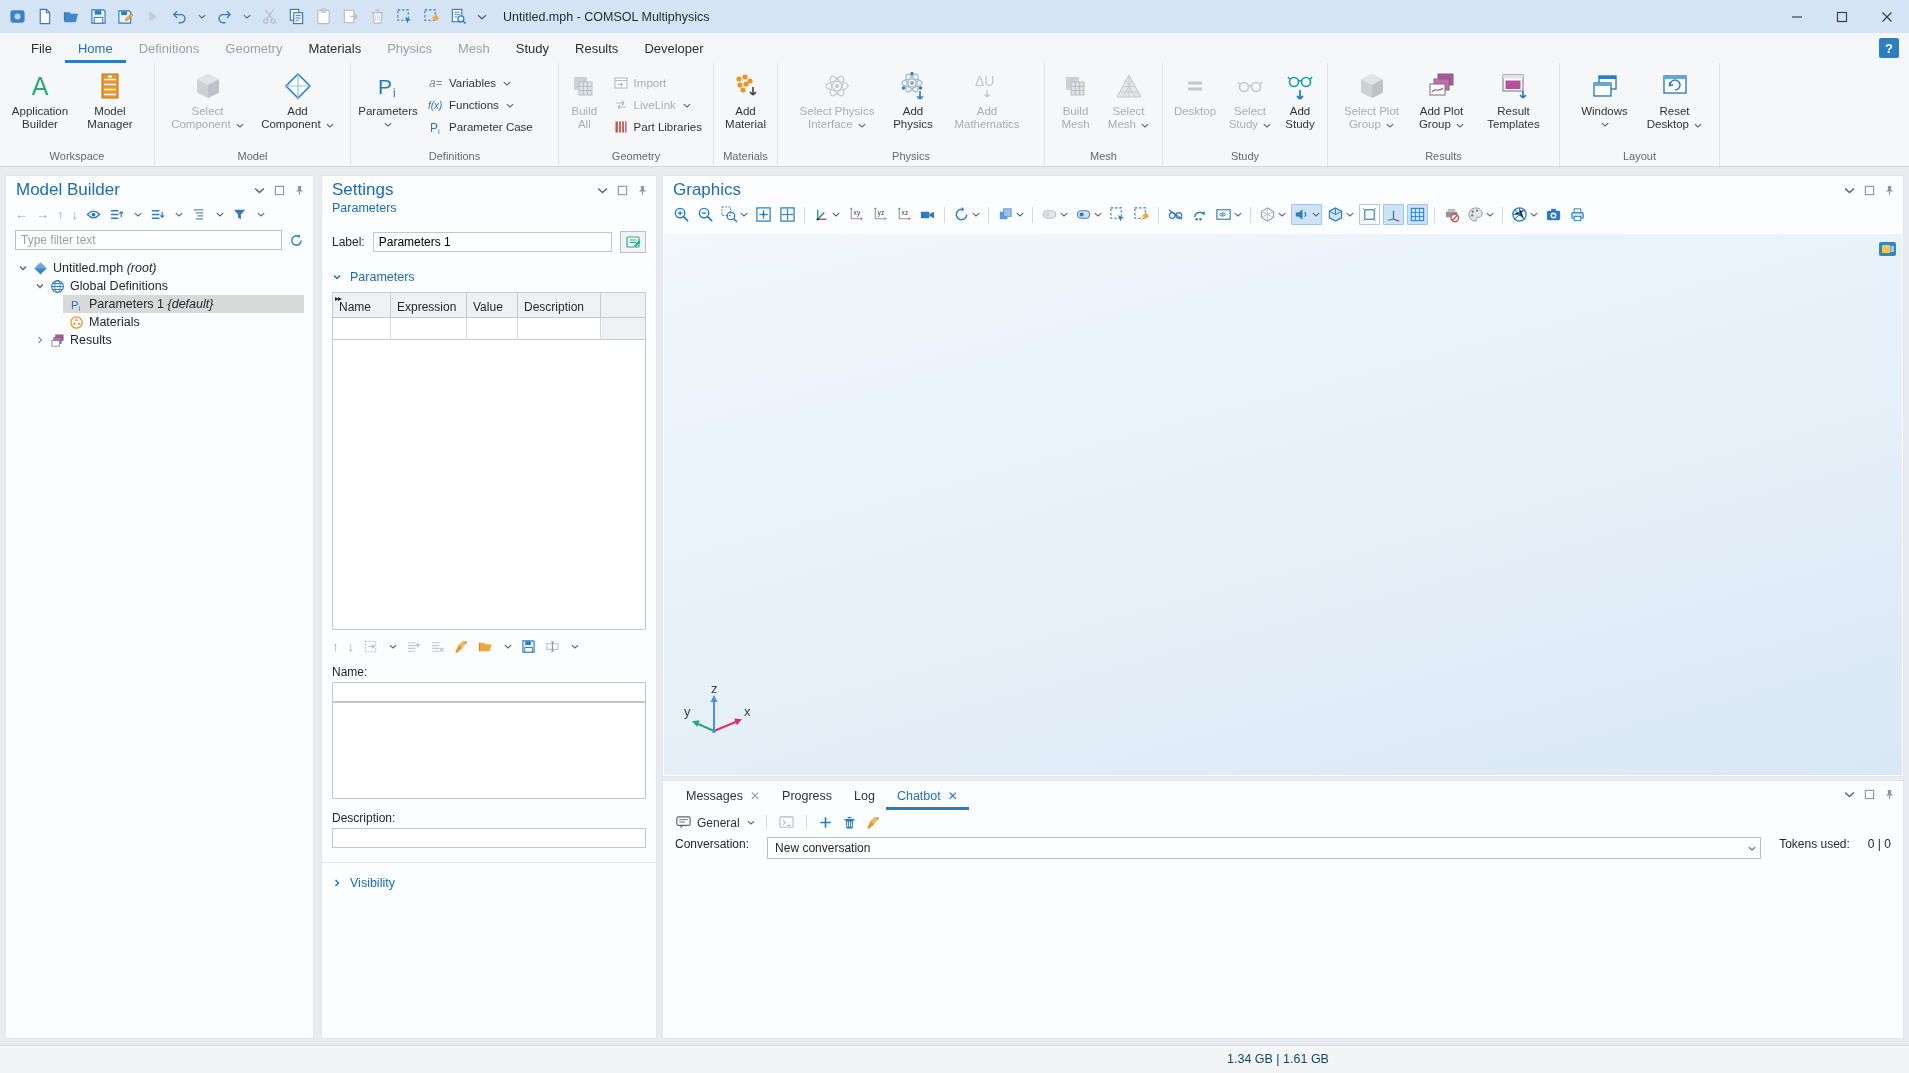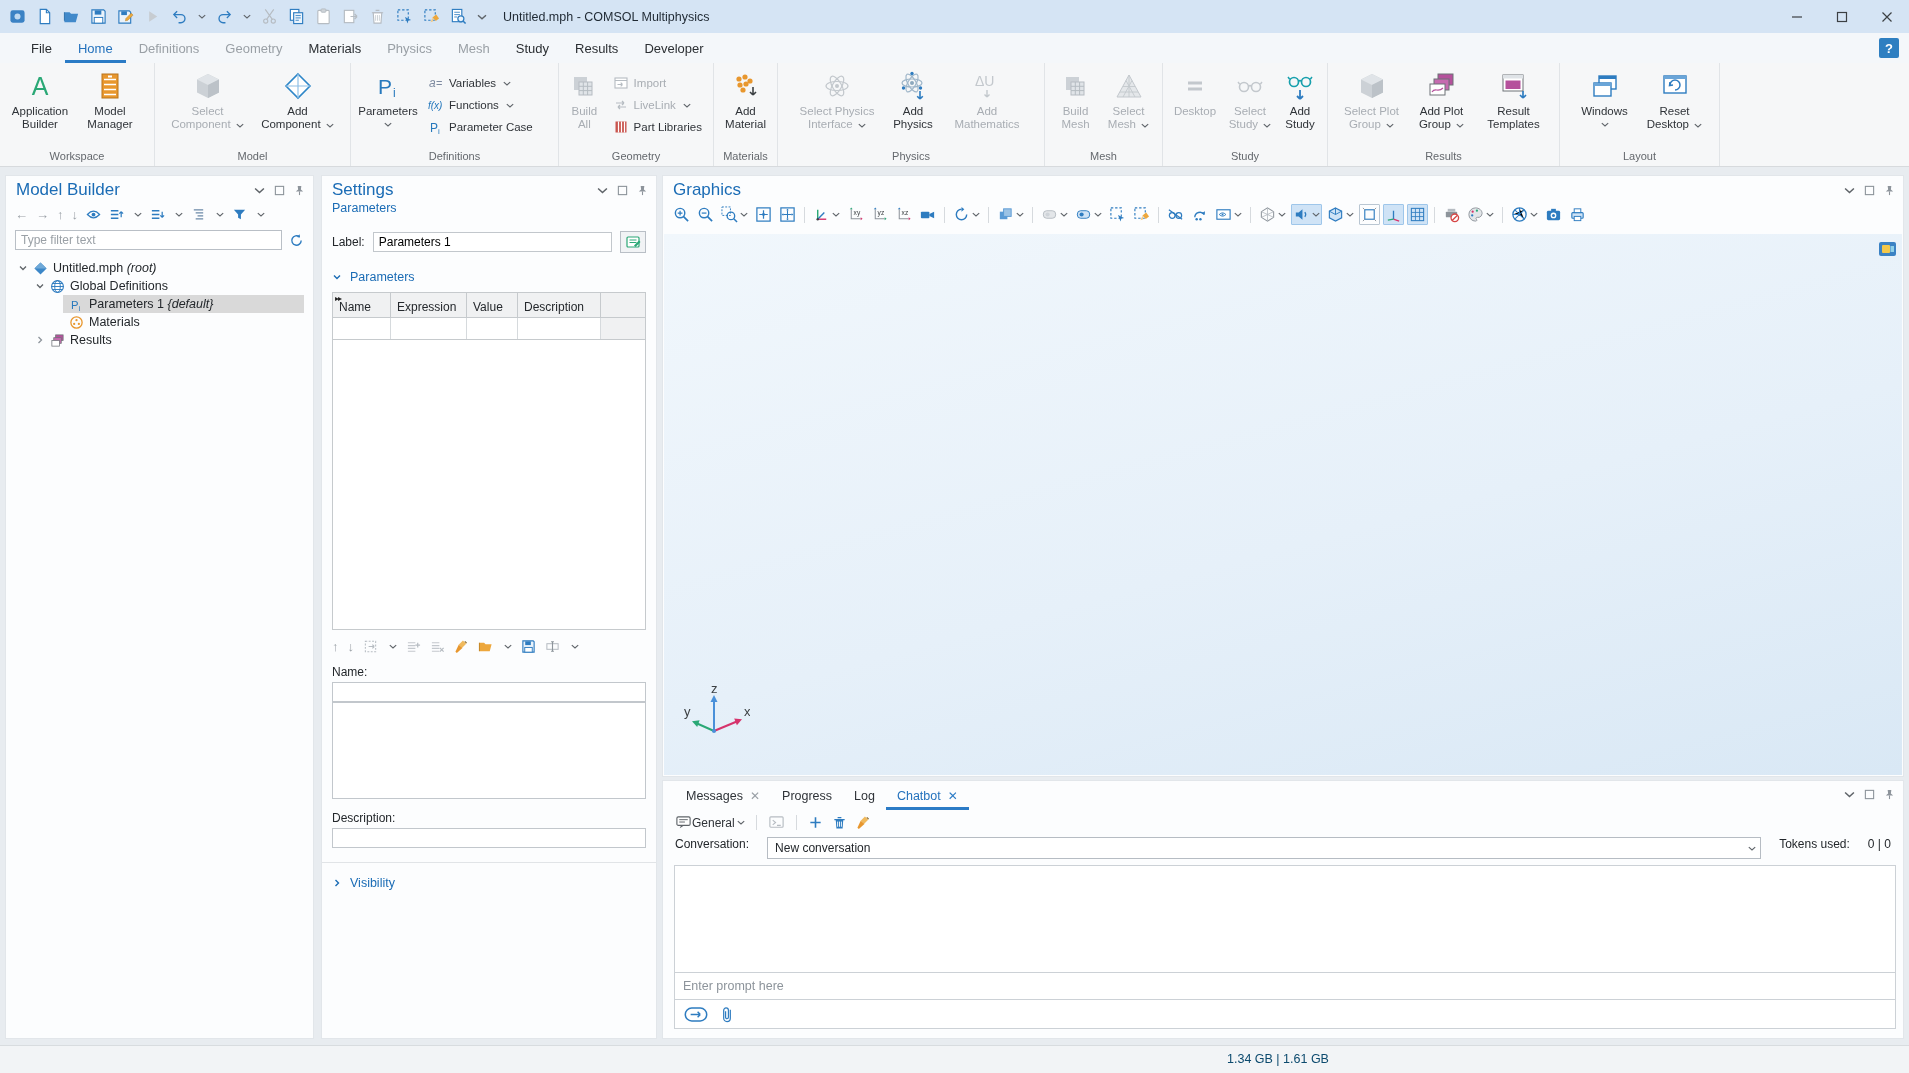--- a/index.html
+++ b/index.html
@@ -104,21 +104,21 @@
   .gside { position:absolute; right:5px; top:7px; width:19px; height:16px; }
 
   
   .btabs { display:flex; align-items:stretch; height:29px; padding-left:12px; position:relative; }
   .btab { padding:0 11px; display:flex; align-items:center; gap:7px; font-size:12.5px; color:#2f3338; }
   .btab .x { color:#9aa0a6; font-size:12px; }
   .btab.active { color:#2472bd; box-shadow:inset 0 -3px 0 #2b7bc6; }
   .btab.active .x { color:#2b7bc6; }
   .btools { display:flex; align-items:center; gap:9px; padding:4px 12px 3px; }
   .bsep { width:1px; height:15px; background:#d6dade; margin:0 2px; }
-  .gen { display:flex; align-items:center; font-size:12px; color:#2f3338; }
+  .gen { display:flex; align-items:center; gap:5px; font-size:12px; color:#2f3338; }
   .convrow { display:flex; gap:18px; padding:3px 12px 2px; font-size:12px; }
   .combo { flex:1; height:22px; border:1px solid #b6bcc3; background:#fff; display:flex; align-items:center; padding:0 4px 0 7px; }
   .combo .val { flex:1; font-size:12px; color:#23272b; }
   .tok { white-space:nowrap; color:#23272b; }
   .chatwrap { position:absolute; left:11px; right:7px; top:84px; bottom:9px; border:1px solid #ccd1d6; background:#fff; display:flex; flex-direction:column; }
   .chatarea { flex:1; }
   .promptrow { border-top:1px solid #ccd1d6; height:27px; display:flex; }
   .prompt { flex:1; border:none; outline:none; font-size:12.5px; padding:0 8px; font-family:"Liberation Sans",sans-serif; }
   .prompt::placeholder { color:#8d949b; }
   .sendrow { border-top:1px solid #ccd1d6; height:29px; display:flex; align-items:center; gap:13px; padding-left:9px; }
@@ -1443,38 +1443,19 @@
           <span class="val">New conversation</span>
           <span class="cvi">
               <svg viewBox="0 0 10 6">
                 <path d="M1 1.2 5 4.8 9 1.2" fill="none" stroke="#5f6469" stroke-width="1.4"></path>
               </svg>
             </span>
         </span>
         <span class="tok">Tokens used:</span>
         <span class="tok">0 | 0</span>
       </div>
-      <div class="chatwrap">
-        <div class="chatarea"></div>
-        <div class="promptrow">
-          <input class="prompt" placeholder="Enter prompt here" style="">
-        </div>
-        <div class="sendrow">
-          <span class="ic" style="width:24px;height:15px">
-              <svg viewBox="0 0 22 14">
-                <rect x="1" y="1" width="20" height="12" rx="6" fill="none" stroke="#2e7cc0" stroke-width="1.4"></rect>
-                <path d="M6 7h9m0 0-2.5-2.5M15 7l-2.5 2.5" fill="none" stroke="#2e7cc0" stroke-width="1.4"></path>
-              </svg>
-            </span>
-          <span class="ic" style="width:12px;height:17px">
-              <svg viewBox="0 0 12 18">
-                <path d="M9.5 4v9a3.5 3.5 0 0 1-7 0V4.5a2.5 2.5 0 0 1 5 0V12a1.5 1.5 0 0 1-3 0V5.5" fill="none" stroke="#2e7cc0" stroke-width="1.3"></path>
-              </svg>
-            </span>
-        </div>
-      </div>
     </section>
   </div>
 
   <div class="statusbar">
     <span class="mem">1.34 GB | 1.61 GB</span>
   </div>
 </div>
 
 </body></html>

